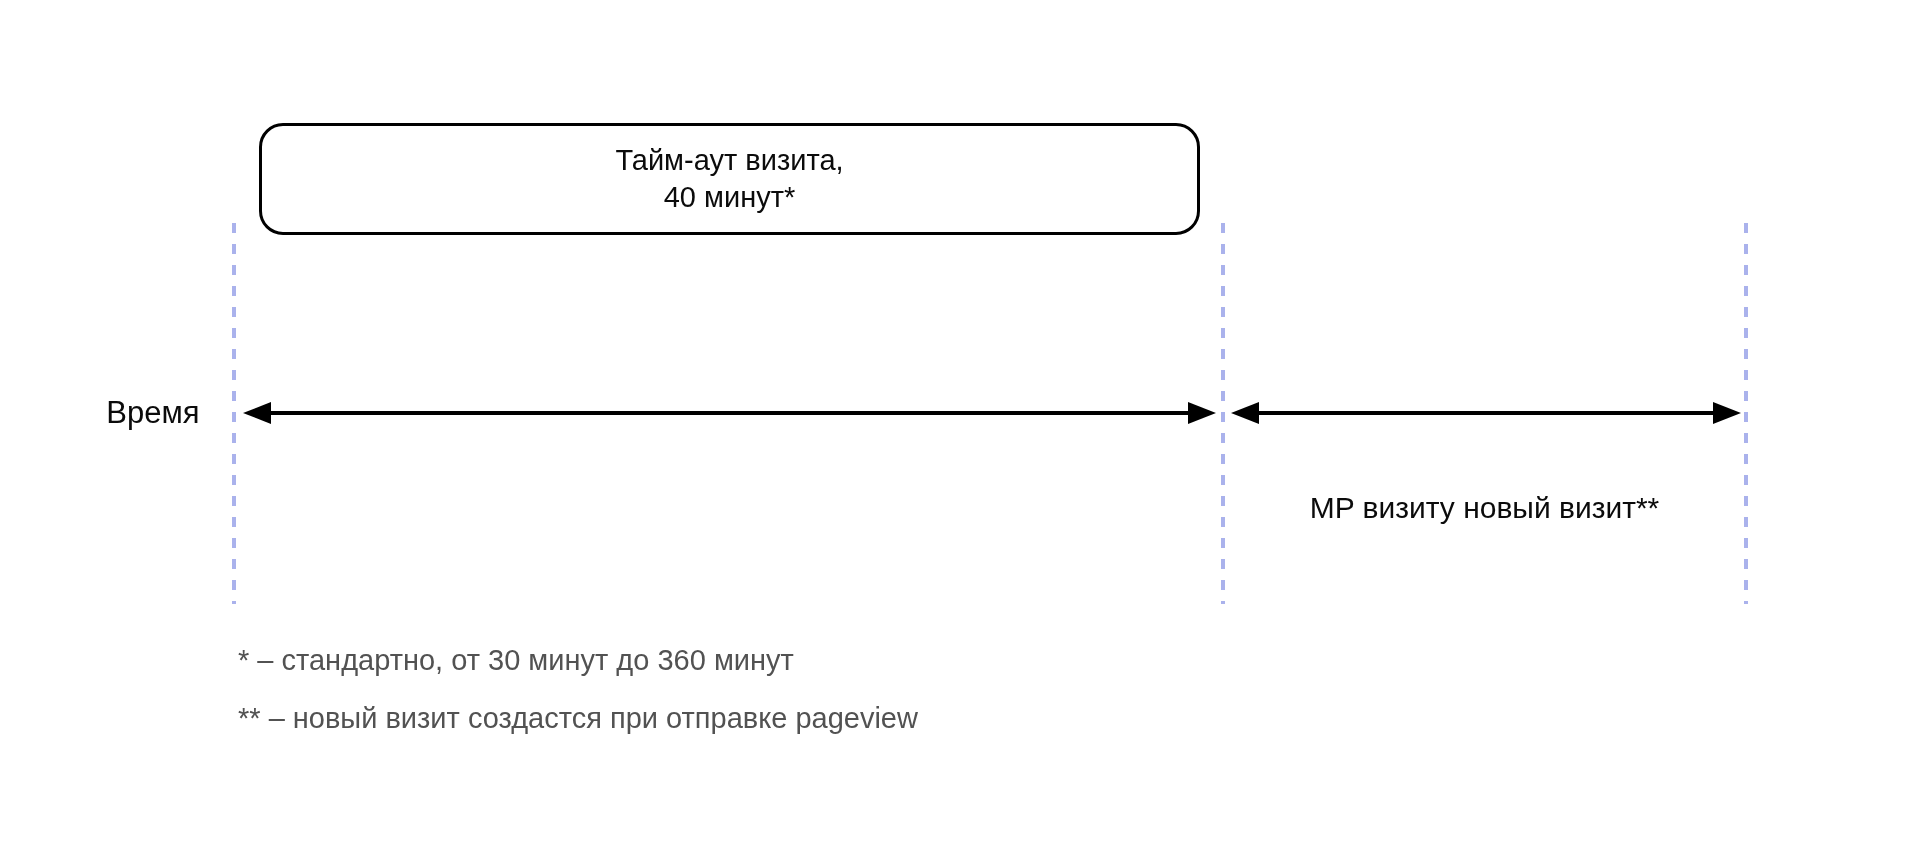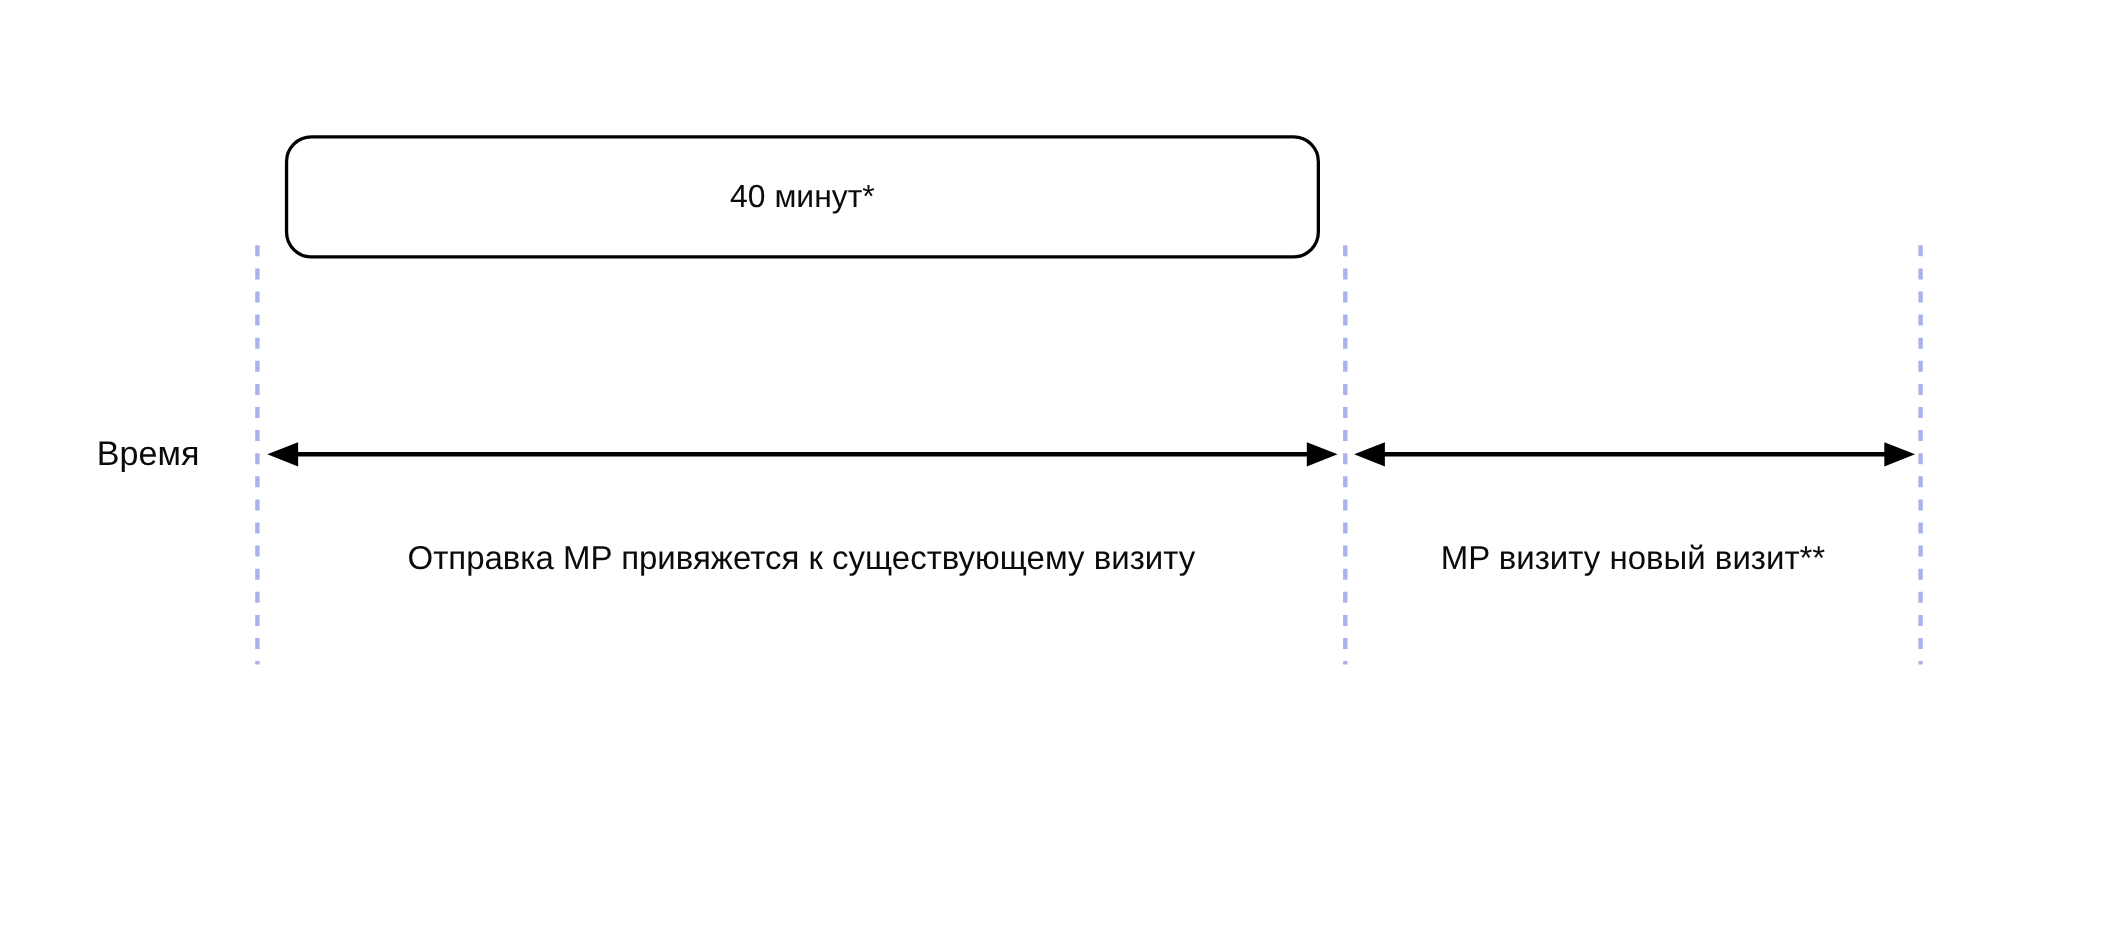--- a/index.html
+++ b/index.html
@@ -50,21 +50,21 @@
     flex: 1;
     flex-direction: column;
   }
 
   
   .time-label {
     position: absolute;
     left: 88px;
     top: 395px;
     width: 130px;
-    text-align: left;
+    text-align: center;
     font-size: 31px;
     line-height: 36px;
     color: var(--text);
   }
 
   
   svg.layer {
     position: absolute;
     left: 0;
     top: 0;
@@ -122,23 +122,27 @@
     <polygon class="arrowhead" points="243,413 271,402 271,424"></polygon>
     <polygon class="arrowhead" points="1216,413 1188,402 1188,424"></polygon>
 
     <line class="arrow-line" x1="1240" y1="413" x2="1732" y2="413"></line>
     <polygon class="arrowhead" points="1231,413 1259,402 1259,424"></polygon>
     <polygon class="arrowhead" points="1741,413 1713,402 1713,424"></polygon>
   </svg>
 
   <div class="visit-box">
     <div class="cell timeout">
+      <span>Тайм-аут визита,</span>
       <span>40 минут*</span>
     </div>
   </div>
 
   <div class="time-label">Время</div>
 
-  <div class="seg-label seg1">Отправка MP привяжется к существующему визиту</div>
   <div class="seg-label seg2">MP визиту новый визит**</div>
 
+  <div class="footnotes">
+    <div class="footnote">* – стандартно, от 30 минут до 360 минут</div>
+    <div class="footnote">** – новый визит создастся при отправке pageview</div>
+  </div>
 
 </div>
 
 </body></html>

